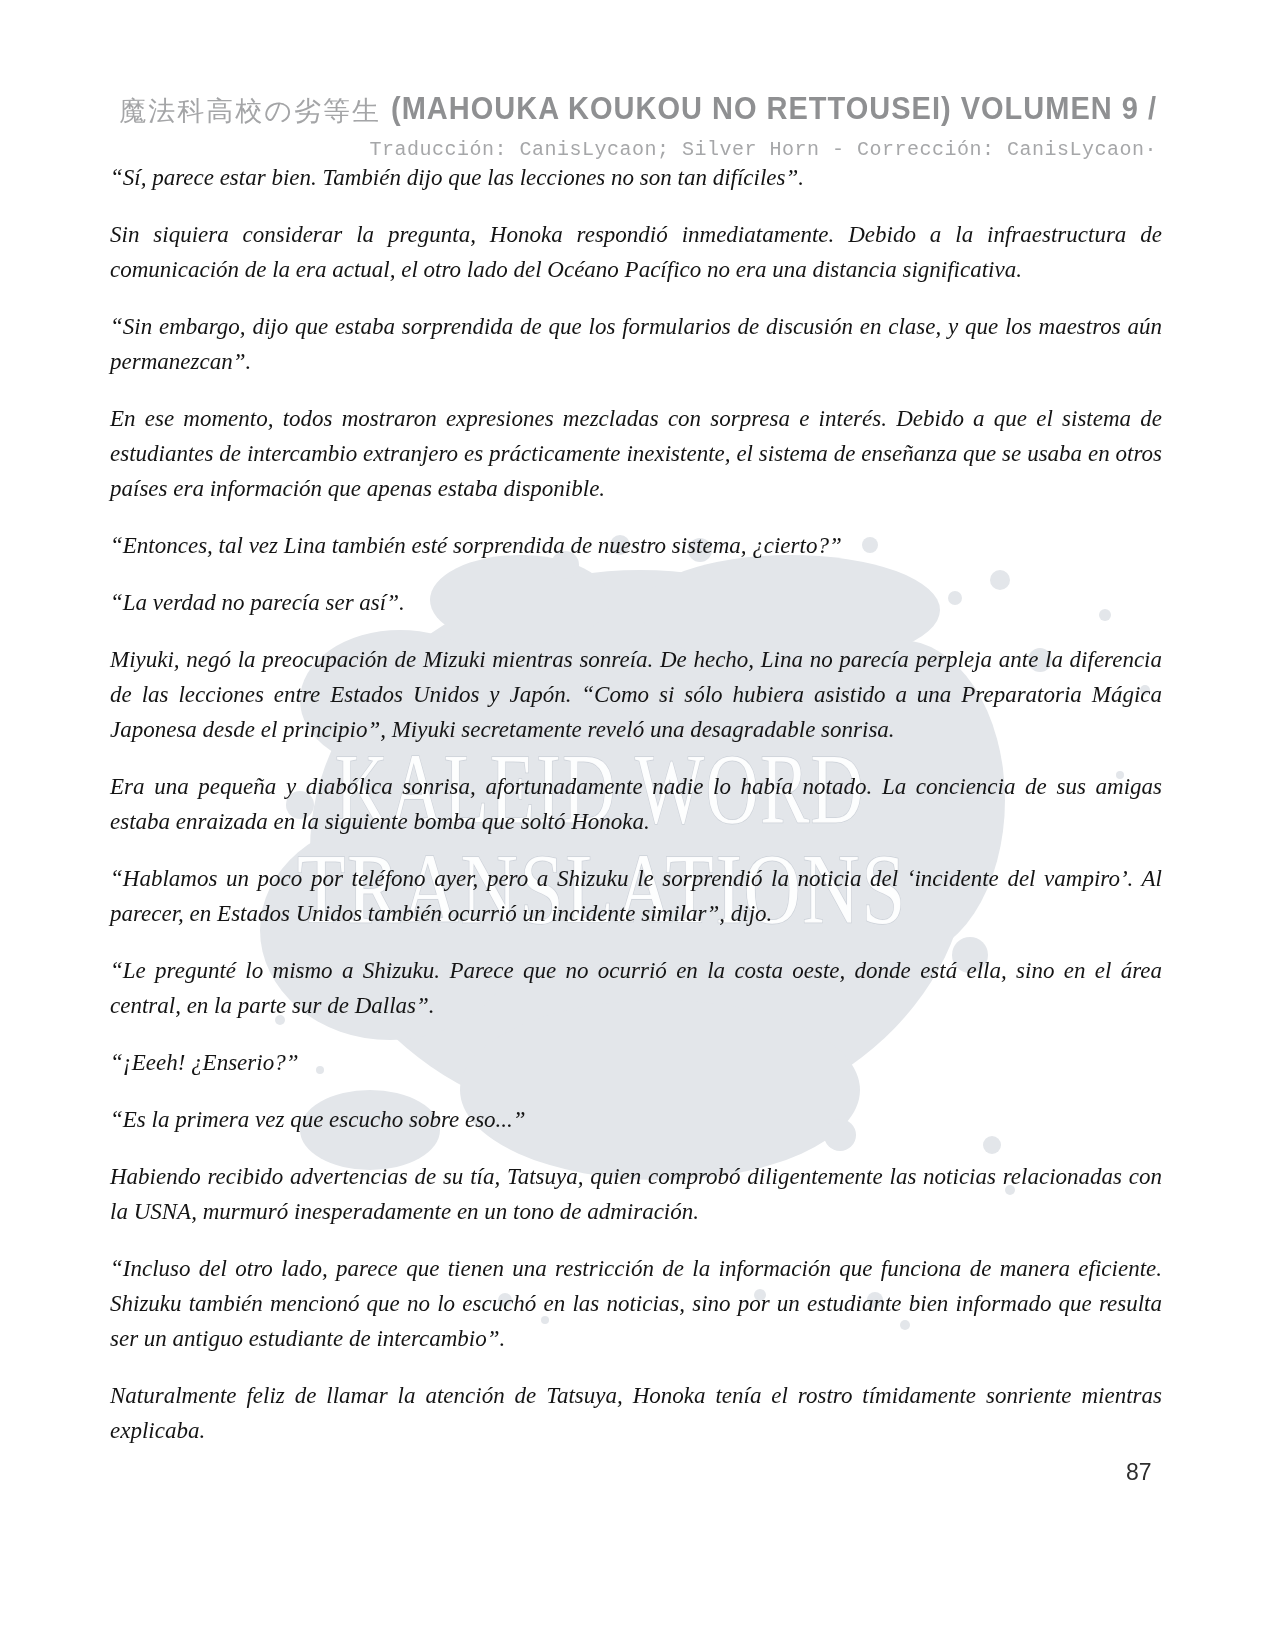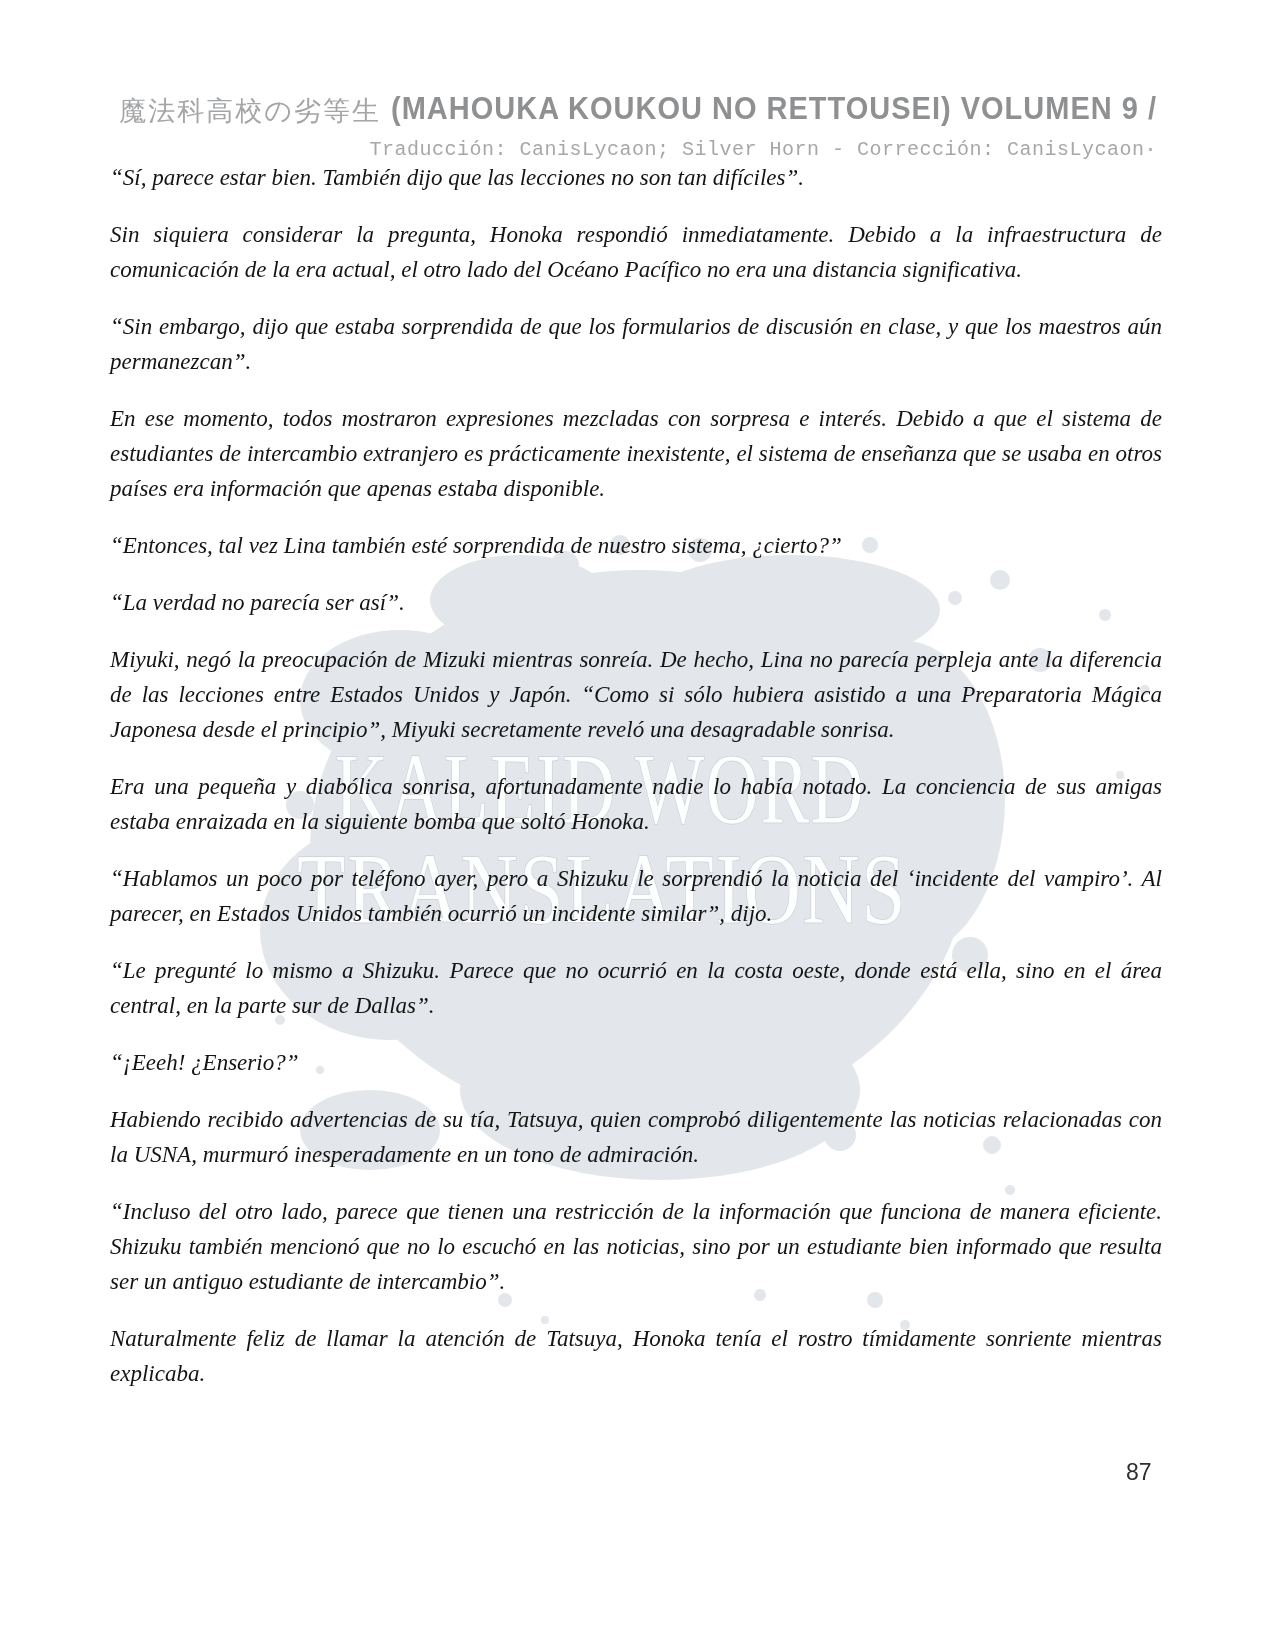--- a/index.html
+++ b/index.html
@@ -152,20 +152,21 @@
     <p>Sin siquiera considerar la pregunta, Honoka respondió inmediatamente. Debido a la infraestructura de comunicación de la era actual, el otro lado del Océano Pacífico no era una distancia significativa.</p>
     <p>“Sin embargo, dijo que estaba sorprendida de que los formularios de discusión en clase, y que los maestros aún permanezcan”.</p>
     <p>En ese momento, todos mostraron expresiones mezcladas con sorpresa e interés. Debido a que el sistema de estudiantes de intercambio extranjero es prácticamente inexistente, el sistema de enseñanza que se usaba en otros países era información que apenas estaba disponible.</p>
     <p>“Entonces, tal vez Lina también esté sorprendida de nuestro sistema, ¿cierto?”</p>
     <p>“La verdad no parecía ser así”.</p>
     <p>Miyuki, negó la preocupación de Mizuki mientras sonreía. De hecho, Lina no parecía perpleja ante la diferencia de las lecciones entre Estados Unidos y Japón. “Como si sólo hubiera asistido a una Preparatoria Mágica Japonesa desde el principio”, Miyuki secretamente reveló una desagradable sonrisa.</p>
     <p>Era una pequeña y diabólica sonrisa, afortunadamente nadie lo había notado. La conciencia de sus amigas estaba enraizada en la siguiente bomba que soltó Honoka.</p>
     <p>“Hablamos un poco por teléfono ayer, pero a Shizuku le sorprendió la noticia del ‘incidente del vampiro’. Al parecer, en Estados Unidos también ocurrió un incidente similar”, dijo.</p>
     <p>“Le pregunté lo mismo a Shizuku. Parece que no ocurrió en la costa oeste, donde está ella, sino en el área central, en la parte sur de Dallas”.</p>
     <p>“¡Eeeh! ¿Enserio?”</p>
+    <p>“Es la primera vez que escucho sobre eso...”</p>
     <p>Habiendo recibido advertencias de su tía, Tatsuya, quien comprobó diligentemente las noticias relacionadas con la USNA, murmuró inesperadamente en un tono de admiración.</p>
     <p>“Incluso del otro lado, parece que tienen una restricción de la información que funciona de manera eficiente. Shizuku también mencionó que no lo escuchó en las noticias, sino por un estudiante bien informado que resulta ser un antiguo estudiante de intercambio”.</p>
     <p>Naturalmente feliz de llamar la atención de Tatsuya, Honoka tenía el rostro tímidamente sonriente mientras explicaba.</p>
   </main>
 
   <div class="page-number">87</div>
 
 </div>
 
 </body></html>

